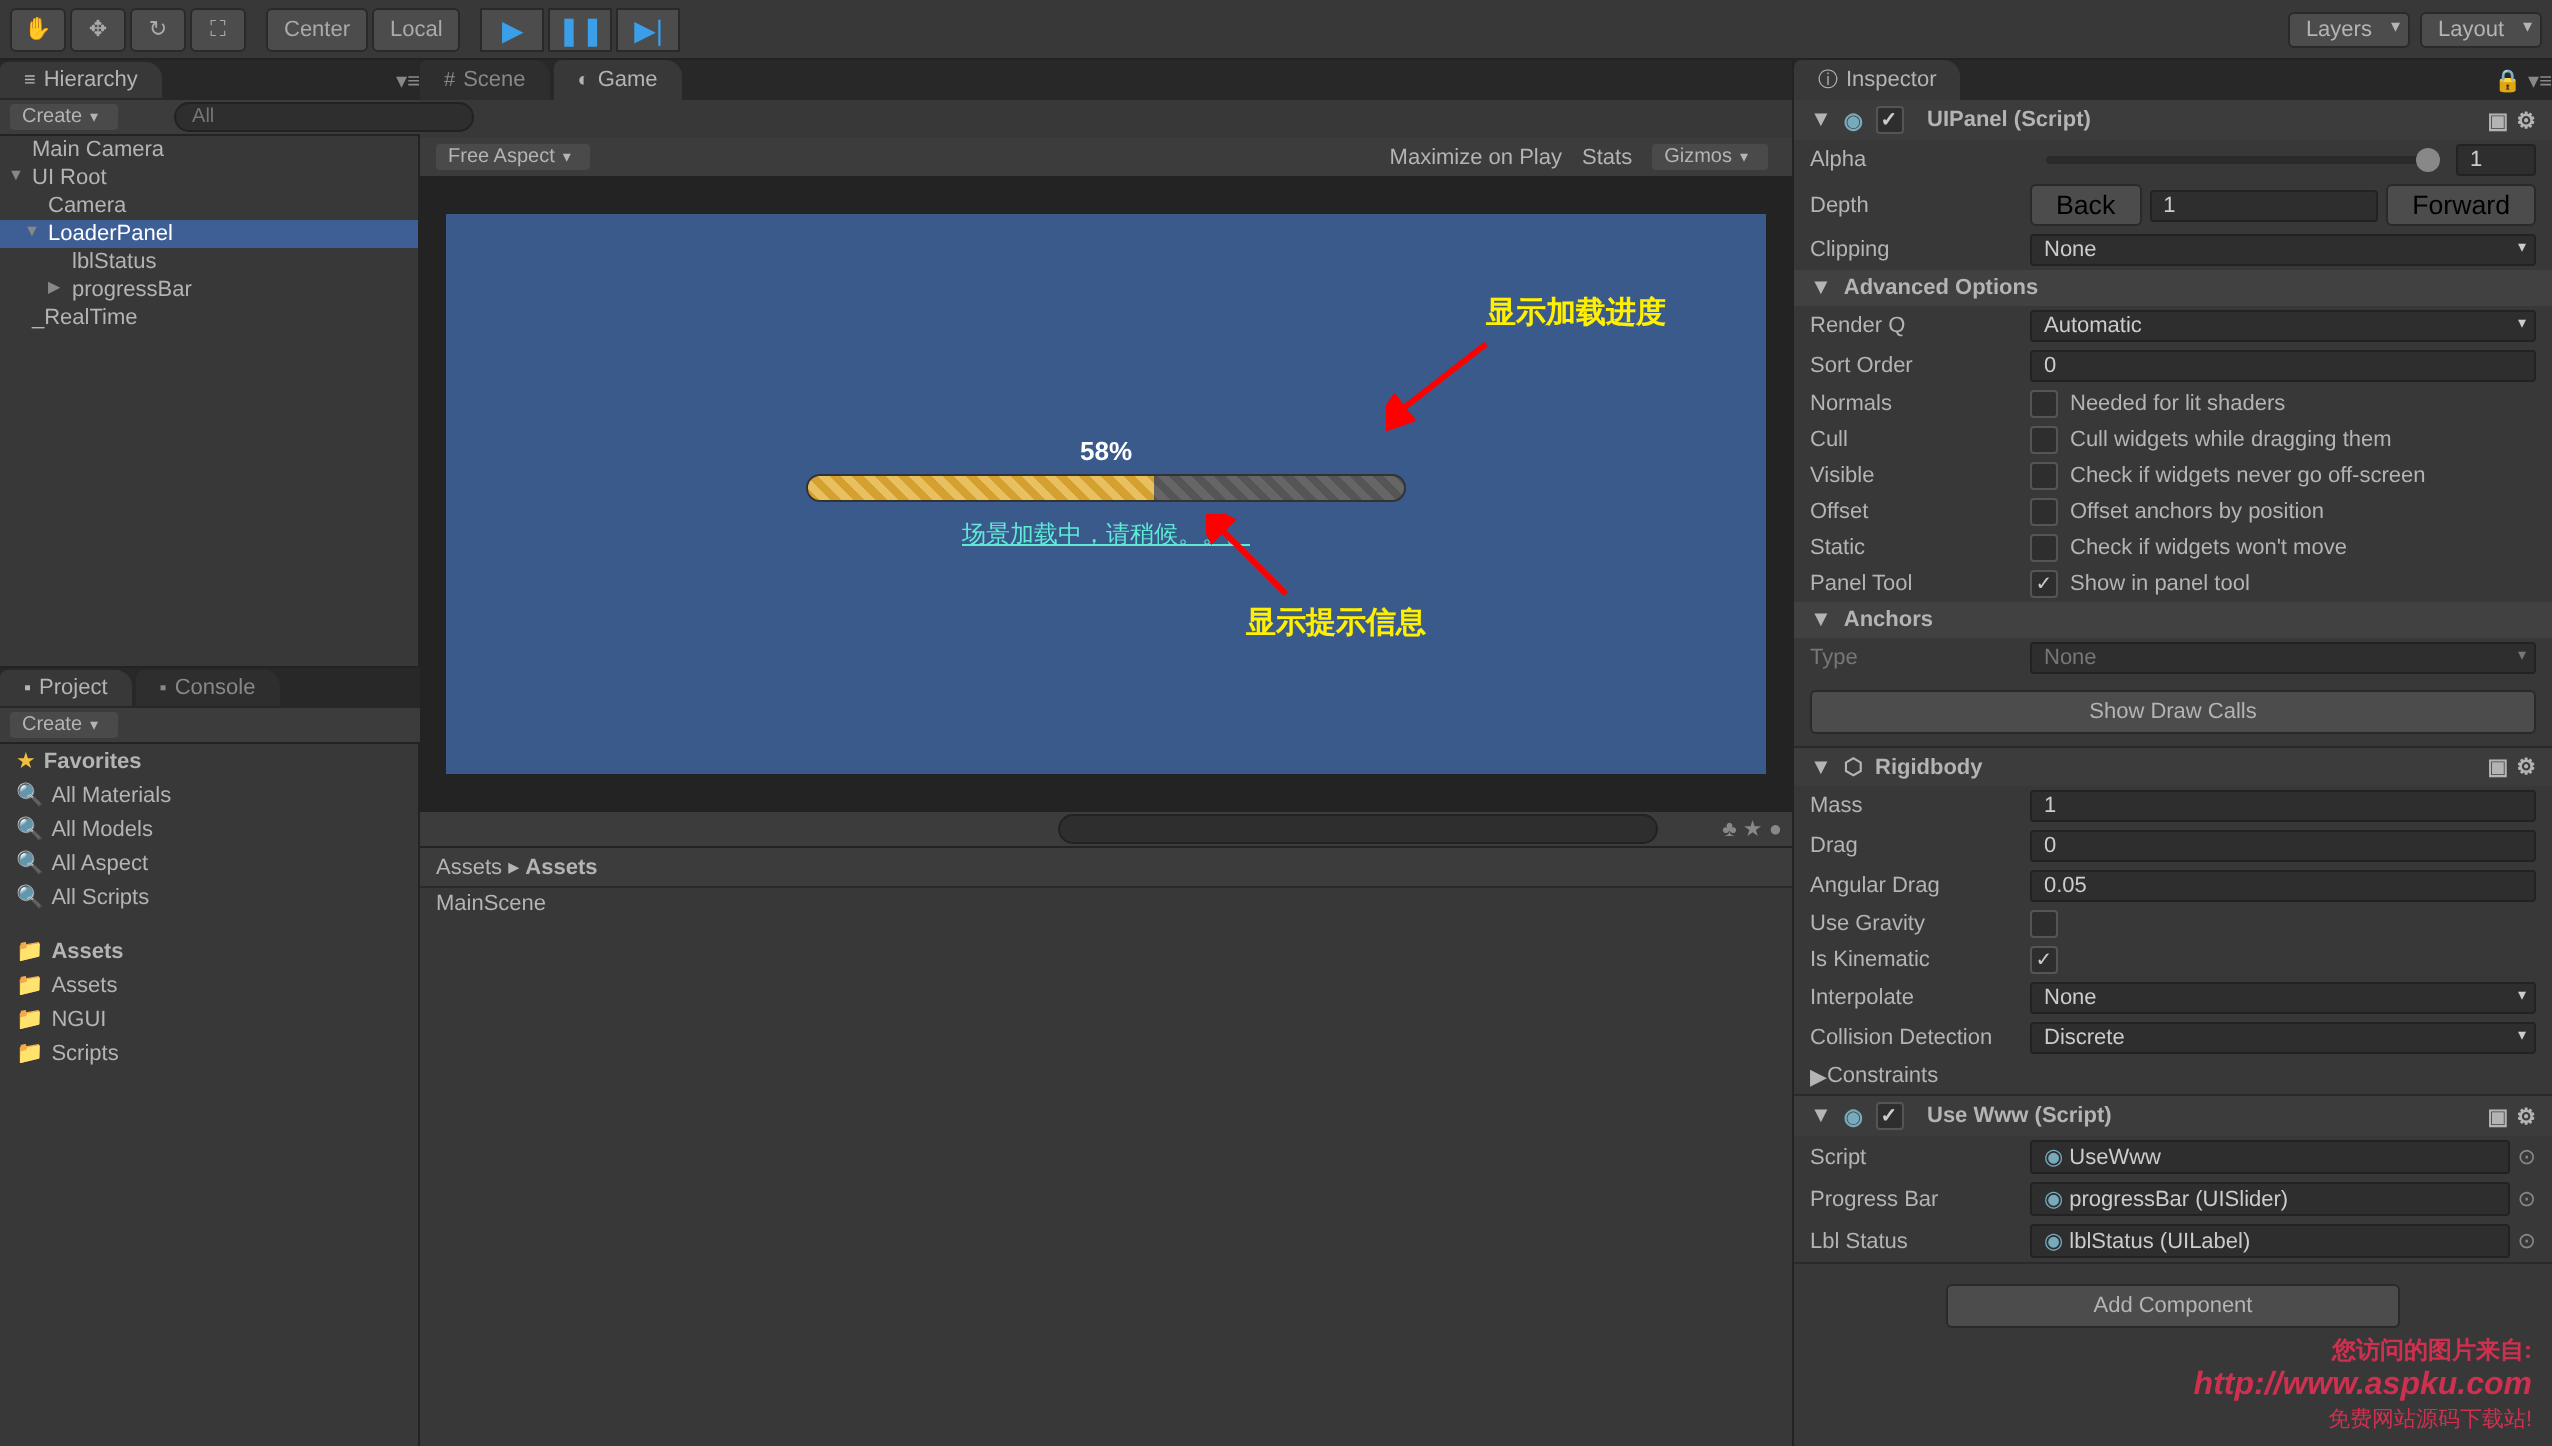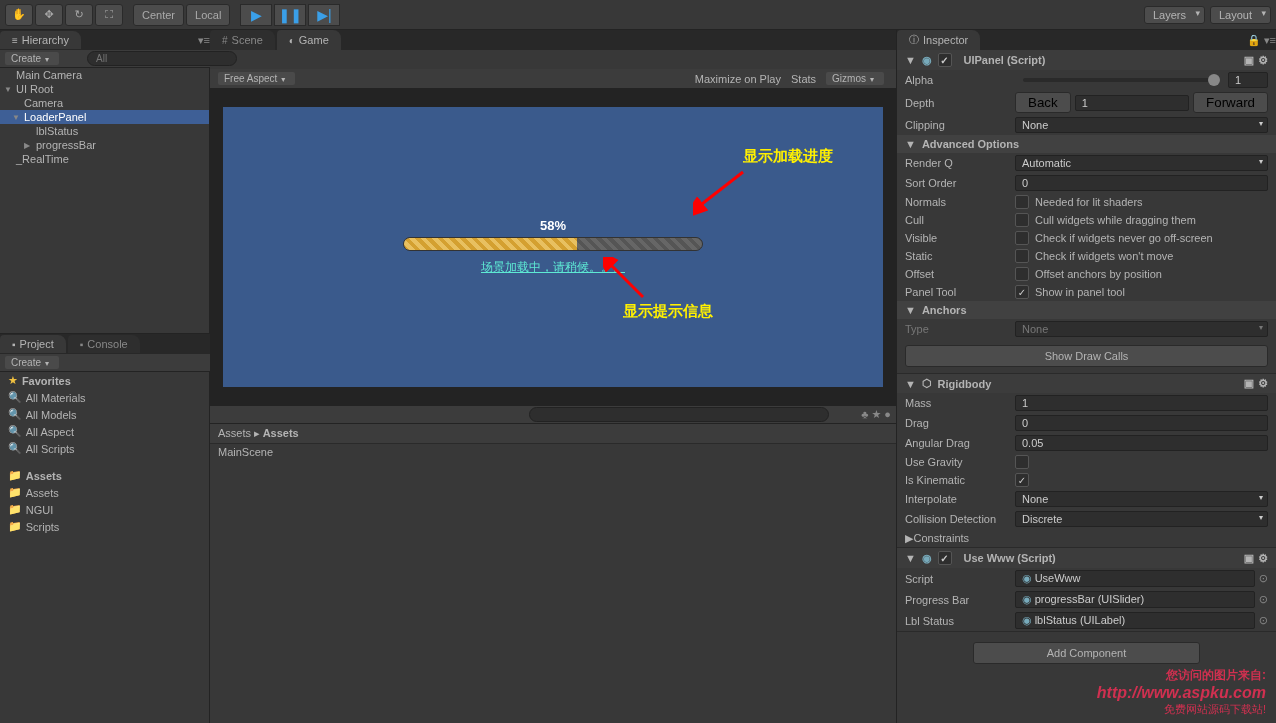--- a/index.html
+++ b/index.html
@@ -18,21 +18,21 @@
 .right-col { width: 380px; background: #383838; border-left: 1px solid #232323; overflow-y: auto; }
 .panel-tabs { height: 20px; background: #282828; display: flex; align-items: center; }
 .tab { padding: 3px 12px; background: #383838; border-radius: 4px 8px 0 0; margin-right: 2px; display: flex; align-items: center; gap: 4px; }
 .tab.inactive { background: #2e2e2e; color: #888; }
 .tab-icon { font-size: 10px; }
 .panel-toolbar { height: 18px; background: #3c3c3c; display: flex; align-items: center; padding: 0 5px; border-bottom: 1px solid #232323; gap: 24px; }
 .toolbar-item { padding: 1px 10px 1px 6px; background: #4a4a4a; border-radius: 2px; font-size: 10px; margin-right: 4px; position: relative; }
 .toolbar-item::after { content: "▾"; font-size: 8px; margin-left: 4px; }
 .search-input { flex: 1; background: #2e2e2e; border: 1px solid #222; border-radius: 8px; padding: 1px 8px; font-size: 10px; color: #aaa; }
 .hierarchy-list { flex: 1; background: #383838; border-right: 1px solid #232323; overflow-y: auto; }
-.tree-item { padding: 1px 4px; display: flex; align-items: center; white-space: nowrap; }
+.tree-item { padding: 1px 4px; display: flex; white-space: nowrap; }
 .tree-item.selected { background: #3e5f96; color: #fff; }
 .tree-toggle { width: 12px; display: inline-block; font-size: 8px; color: #888; }
 .indent-1 { padding-left: 12px; }
 .indent-2 { padding-left: 24px; }
 .scene-tabs { height: 20px; background: #282828; display: flex; }
 .game-toolbar { height: 19px; background: #3c3c3c; display: flex; align-items: center; padding: 0 8px; margin-top: 19px; }
 .game-view { flex: 1; background: #232323; display: flex; align-items: center; justify-content: center; position: relative; }
 .game-content { width: 660px; height: 280px; background: #3a5a8c; position: relative; }
 .annotation { position: absolute; color: #fff000; font-size: 15px; font-weight: bold; }
 .arrow { position: absolute; }
@@ -311,28 +311,28 @@
           <span class="insp-label">Cull</span>
           <span class="checkbox"></span>
           <span>Cull widgets while dragging them</span>
         </div>
       <div class="insp-row">
           <span class="insp-label">Visible</span>
           <span class="checkbox"></span>
           <span>Check if widgets never go off-screen</span>
         </div>
       <div class="insp-row">
+          <span class="insp-label">Offset</span>
+          <span class="checkbox"></span>
+          <span>Offset anchors by position</span>
+        </div>
+      <div class="insp-row">
           <span class="insp-label">Static</span>
           <span class="checkbox"></span>
           <span>Check if widgets won't move</span>
-        </div>
-      <div class="insp-row">
-          <span class="insp-label">Offset</span>
-          <span class="checkbox"></span>
-          <span>Offset anchors by position</span>
         </div>
       <div class="insp-row">
           <span class="insp-label">Panel Tool</span>
           <span class="checkbox checked"></span>
           <span>Show in panel tool</span>
         </div>
       <div class="insp-header sub">
           <span>▼</span>
           <span>Anchors</span>
         </div>

